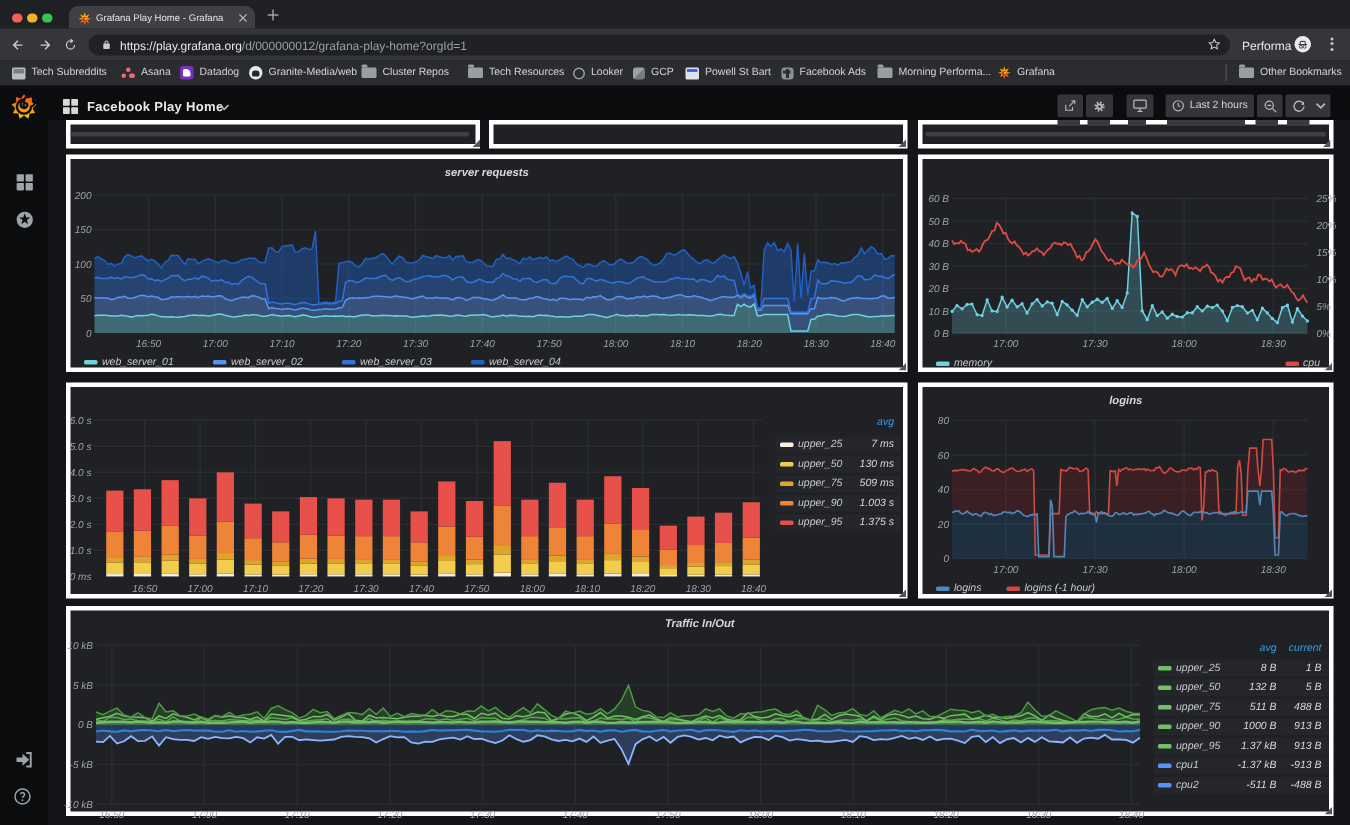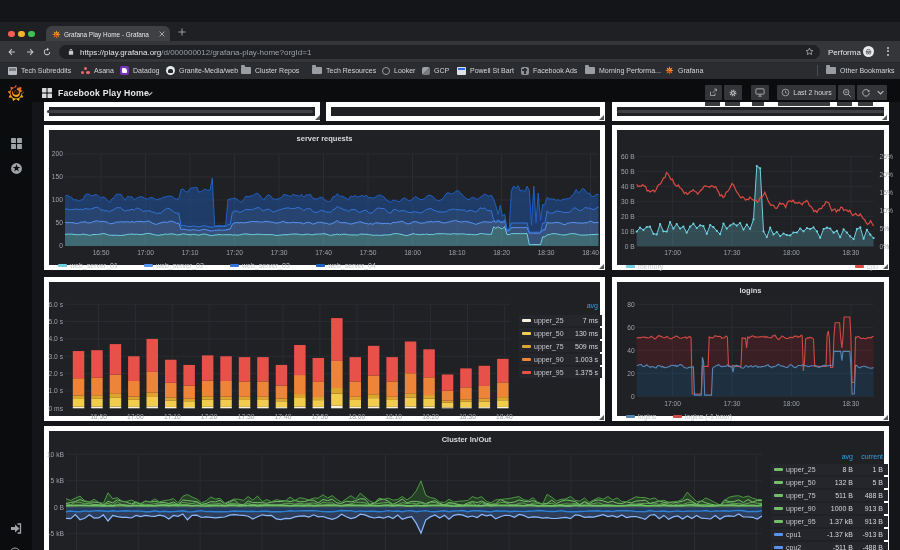--- a/index.html
+++ b/index.html
@@ -1,33 +1,33 @@
 <!DOCTYPE html>
 <html><head><meta charset="utf-8"><style>
 *{margin:0;padding:0;box-sizing:border-box;}
 html,body{width:900px;height:550px;overflow:hidden;background:#141519;font-family:"Liberation Sans",sans-serif;}
 .abs{position:absolute;}
-#stage{position:relative;width:900px;height:452px;margin-top:22px;}
+#stage{position:relative;width:900px;height:452px;}
 
 #tabstrip{position:absolute;left:0;top:0;width:900px;height:19px;background:#1f2023;}
 .tlight{position:absolute;top:8.5px;width:6.5px;height:6.5px;border-radius:50%;}
 #tab{position:absolute;left:46px;top:4px;width:124px;height:15px;background:#3f4044;border-radius:6px 6px 0 0;}
 #tabtitle{position:absolute;left:18px;top:4.5px;font-size:6.4px;color:#e4e6e9;white-space:nowrap;}
 #toolbar{position:absolute;left:0;top:19px;width:900px;height:21px;background:#35363a;}
 #addr{position:absolute;left:59px;top:22.5px;width:761px;height:14.5px;background:#202124;border-radius:7.5px;}
 #bookmarks{position:absolute;left:0;top:40px;width:900px;height:17px;background:#2b2c30;border-top:1px solid #27282b;}
 .bm{position:absolute;top:40px;height:17px;display:flex;align-items:center;font-size:7px;color:#d3d5d8;white-space:nowrap;}
 .bm .ic{display:inline-block;margin-right:4px;}
 .folder{width:10px;height:7px;background:#9a9da2;border-radius:1px;position:relative;}
 .folder:before{content:"";position:absolute;left:0;top:-2px;width:4px;height:2px;background:#9a9da2;border-radius:1px 1px 0 0;}
 
 #sidebar{position:absolute;left:0;top:57px;width:32px;height:493px;background:#0b0c0e;}
 #navbar{position:absolute;left:32px;top:57px;width:868px;height:23px;background:#0b0c0e;}
 #dash{position:absolute;left:32px;top:80px;width:868px;height:470px;background:#141519;}
-.panel{position:absolute;background:#1f2125;border:5px solid #ffffff;}
+.panel{position:absolute;background:#1f2125;border:3px solid #ffffff;font-style:italic;}
 .ptitle{position:absolute;top:4px;left:0;right:0;text-align:center;font-size:7.5px;font-weight:bold;color:#d8d9da;}
 .navbtn{position:absolute;top:0;height:15px;background:#343538;border-radius:1px;display:flex;align-items:center;justify-content:center;}
 text{font-family:"Liberation Sans",sans-serif;}
 .leg{font-size:7px;color:#c7c9cc;display:flex;align-items:center;position:absolute;white-space:nowrap;}
 .dash{display:inline-block;width:9px;height:2.5px;border-radius:1px;margin-right:3px;}
 </style></head><body>
 <div id="stage">
 <div id="tabstrip"></div>
     <div class="tlight" style="left:8px;background:#f45f52"></div>
     <div class="tlight" style="left:18px;background:#f0b429"></div>
@@ -602,21 +602,21 @@
         <text x="174.4" y="124" text-anchor="middle" font-size="6.7" fill="#9fa2a7">18:00</text>
         <text x="233.8" y="124" text-anchor="middle" font-size="6.7" fill="#9fa2a7">18:30</text>
       </svg>
       <div class="leg" style="left:9px;top:131px;"><span class="dash" style="background:#5585B5"></span>logins</div>
       <div class="leg" style="left:56px;top:131px;"><span class="dash" style="background:#CE4A43"></span>logins (-1 hour)</div>
     </div>
     <svg class="abs" style="left:883px;top:393px" width="5" height="5" viewBox="0 0 5 5">
       <path d="M5 0v5H0z" fill="#55565a"></path>
     </svg>
     <div class="panel" style="left:44px;top:404px;width:845px;height:140px;">
-      <div class="ptitle">Cluster In/Out</div>
+      <div class="ptitle">Traffic In/Out</div>
       <svg width="845" height="140" style="position:absolute;left:0;top:0;overflow:visible">
         <line x1="17.0" y1="129.2" x2="713.0" y2="129.2" stroke="#2a2c31"></line>
         <line x1="17.0" y1="102.7" x2="713.0" y2="102.7" stroke="#2a2c31"></line>
         <line x1="17.0" y1="76.2" x2="713.0" y2="76.2" stroke="#2a2c31"></line>
         <line x1="17.0" y1="49.7" x2="713.0" y2="49.7" stroke="#2a2c31"></line>
         <line x1="17.0" y1="23.2" x2="713.0" y2="23.2" stroke="#2a2c31"></line>
         <line x1="27.5" y1="23.2" x2="27.5" y2="129.2" stroke="#2a2c31"></line>
         <line x1="89.3" y1="23.2" x2="89.3" y2="129.2" stroke="#2a2c31"></line>
         <line x1="151.1" y1="23.2" x2="151.1" y2="129.2" stroke="#2a2c31"></line>
         <line x1="212.9" y1="23.2" x2="212.9" y2="129.2" stroke="#2a2c31"></line>

